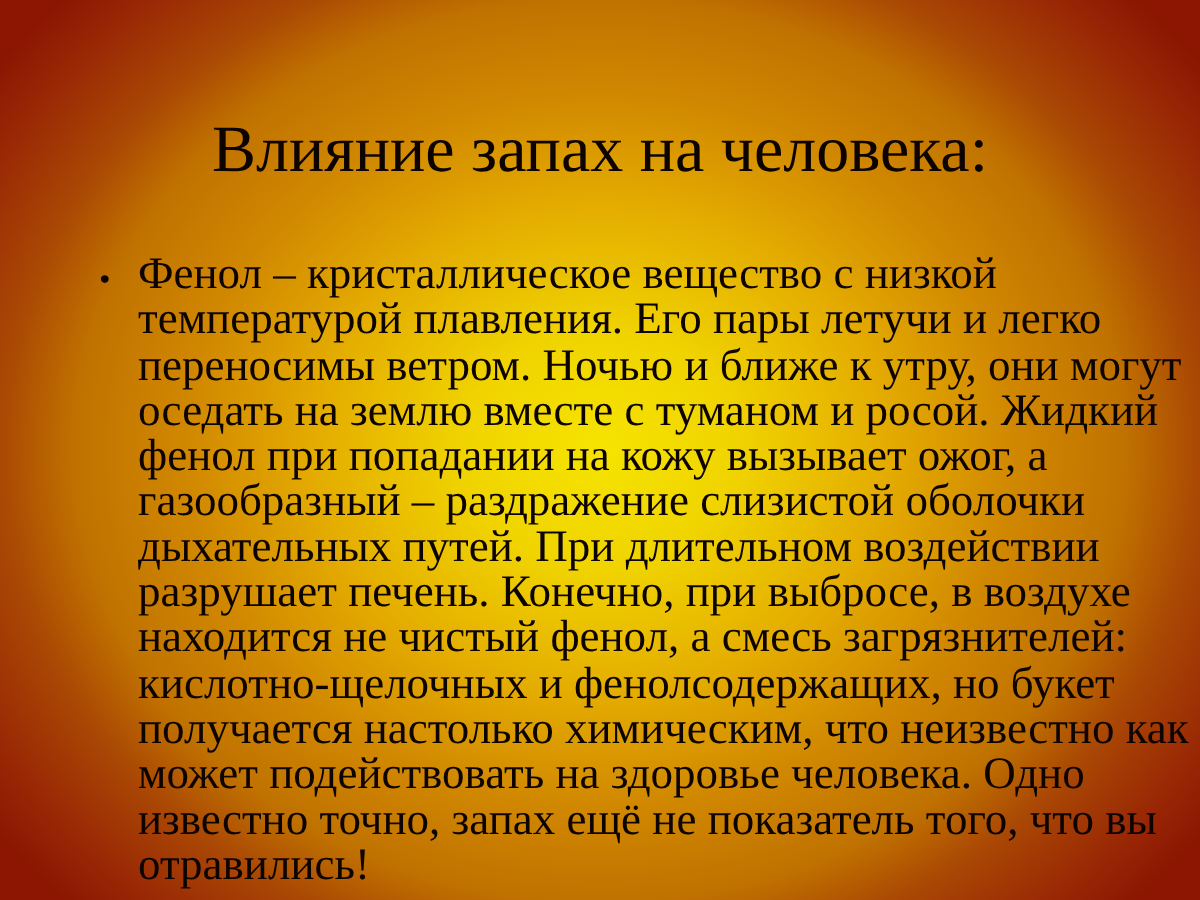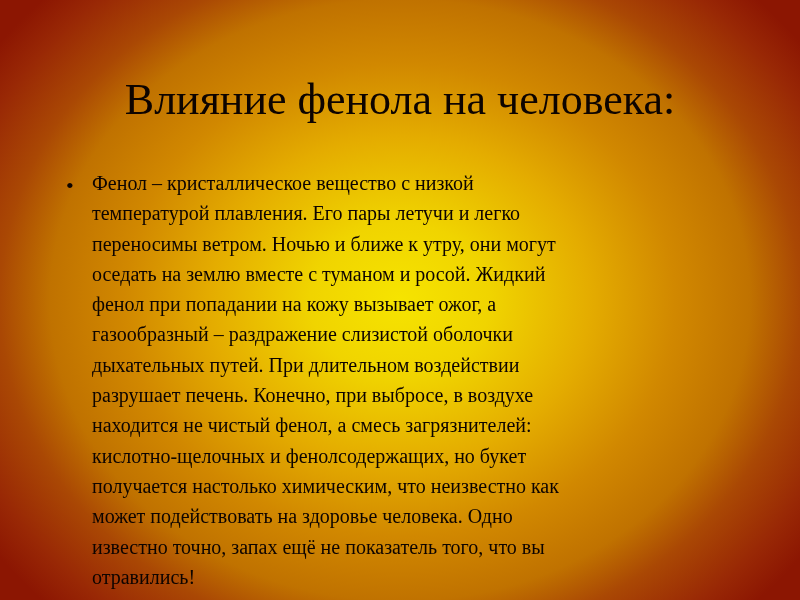--- a/index.html
+++ b/index.html
@@ -50,31 +50,31 @@
     top: 171px;
     font-size: 22px;
     line-height: 30px;
     color: #0d0400;
   }
   .body-text {
     position: absolute;
     left: 92px;
     top: 168px;
     width: 680px;
-    font-size: 20px;
+    font-size: 30px;
     line-height: 30.3px;
     white-space: pre;
     color: #0d0400;
   }
 </style>
 </head>
 <body>
 
 <div class="slide">
-  <h1 class="title">Влияние фенола на человека:</h1>
+  <h1 class="title">Влияние запах на человека:</h1>
 
   <div class="bullet-item">
     <span class="bullet-marker">•</span>
     <div class="body-text">Фенол – кристаллическое вещество с низкой
 температурой плавления. Его пары летучи и легко
 переносимы ветром. Ночью и ближе к утру, они могут
 оседать на землю вместе с туманом и росой. Жидкий
 фенол при попадании на кожу вызывает ожог, а
 газообразный – раздражение слизистой оболочки
 дыхательных путей. При длительном воздействии

